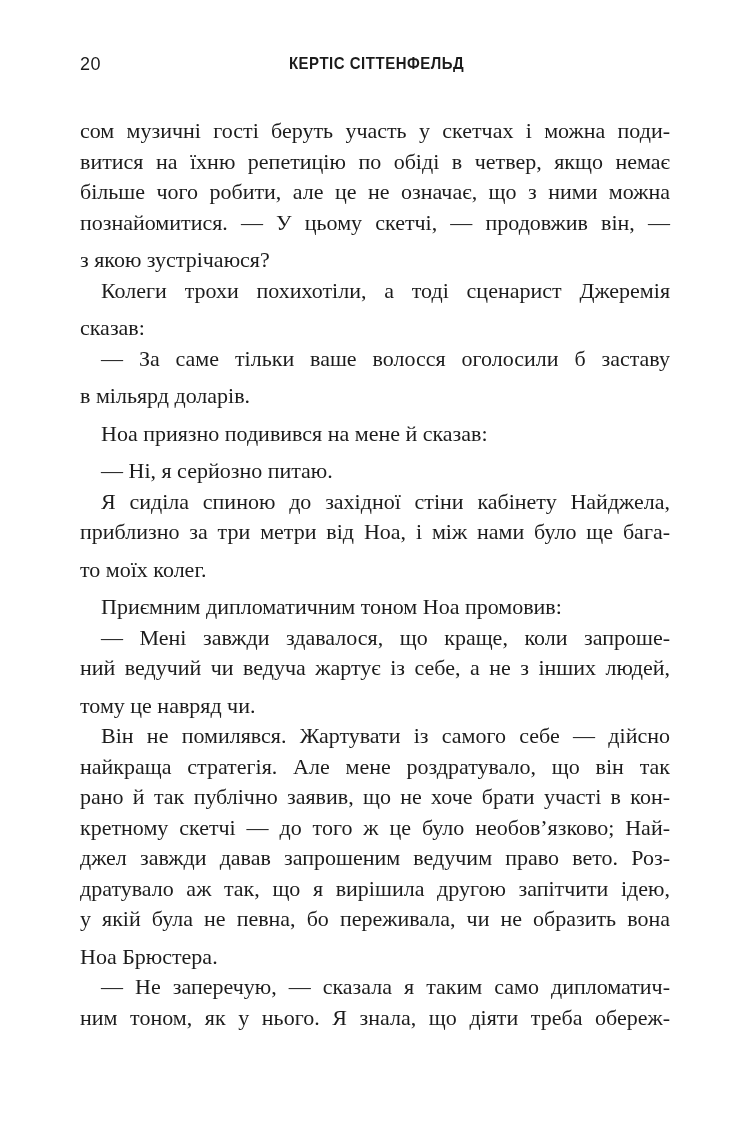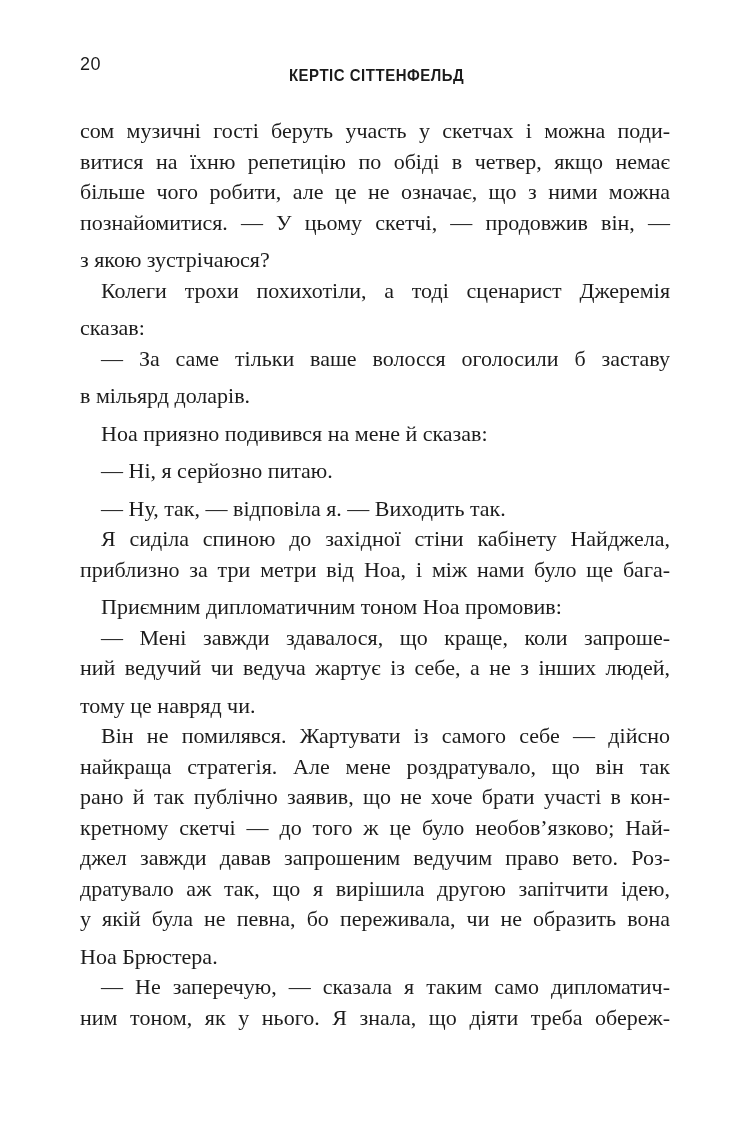--- a/index.html
+++ b/index.html
@@ -29,21 +29,20 @@
     position: absolute;
     left: 0;
     top: 0;
     font-size: 18px;
     font-weight: 400;
     letter-spacing: 0.5px;
   }
   .running-title-wrap {
     width: 100%;
     text-align: center;
-    margin-top: 12px;
   }
   .running-title {
     display: inline-block;
     font-size: 17px;
     font-weight: 700;
     letter-spacing: 0.6px;
     transform: scaleX(0.88);
     transform-origin: 50% 50%;
     white-space: nowrap;
   }
@@ -86,23 +85,23 @@
       <div class="line">витися на їхню репетицію по обіді в четвер, якщо немає</div>
       <div class="line">більше чого робити, але це не означає, що з ними можна</div>
       <div class="line">познайомитися. — У цьому скетчі, — продовжив він, —</div>
       <div class="line last">з якою зустрічаюся?</div>
       <div class="line indent">Колеги трохи похихотіли, а тоді сценарист Джеремія</div>
       <div class="line last">сказав:</div>
       <div class="line indent">— За саме тільки ваше волосся оголосили б заставу</div>
       <div class="line last">в мільярд доларів.</div>
       <div class="line indent last">Ноа приязно подивився на мене й сказав:</div>
       <div class="line indent last">— Ні, я серйозно питаю.</div>
-      <div class="line indent last">— Ну, так, — відповіла я. — Виходить так.</div>
       <div class="line indent">Я сиділа спиною до західної стіни кабінету Найджела,</div>
       <div class="line">приблизно за три метри від Ноа, і між нами було ще бага-</div>
+      <div class="line last">то моїх колег.</div>
       <div class="line indent last">Приємним дипломатичним тоном Ноа промовив:</div>
       <div class="line indent">— Мені завжди здавалося, що краще, коли запроше-</div>
       <div class="line">ний ведучий чи ведуча жартує із себе, а не з інших людей,</div>
       <div class="line last">тому це навряд чи.</div>
       <div class="line indent">Він не помилявся. Жартувати із самого себе — дійсно</div>
       <div class="line">найкраща стратегія. Але мене роздратувало, що він так</div>
       <div class="line">рано й так публічно заявив, що не хоче брати участі в кон-</div>
       <div class="line">кретному скетчі — до того ж це було необов’язково; Най-</div>
       <div class="line">джел завжди давав запрошеним ведучим право вето. Роз-</div>
       <div class="line">дратувало аж так, що я вирішила другою запітчити ідею,</div>

